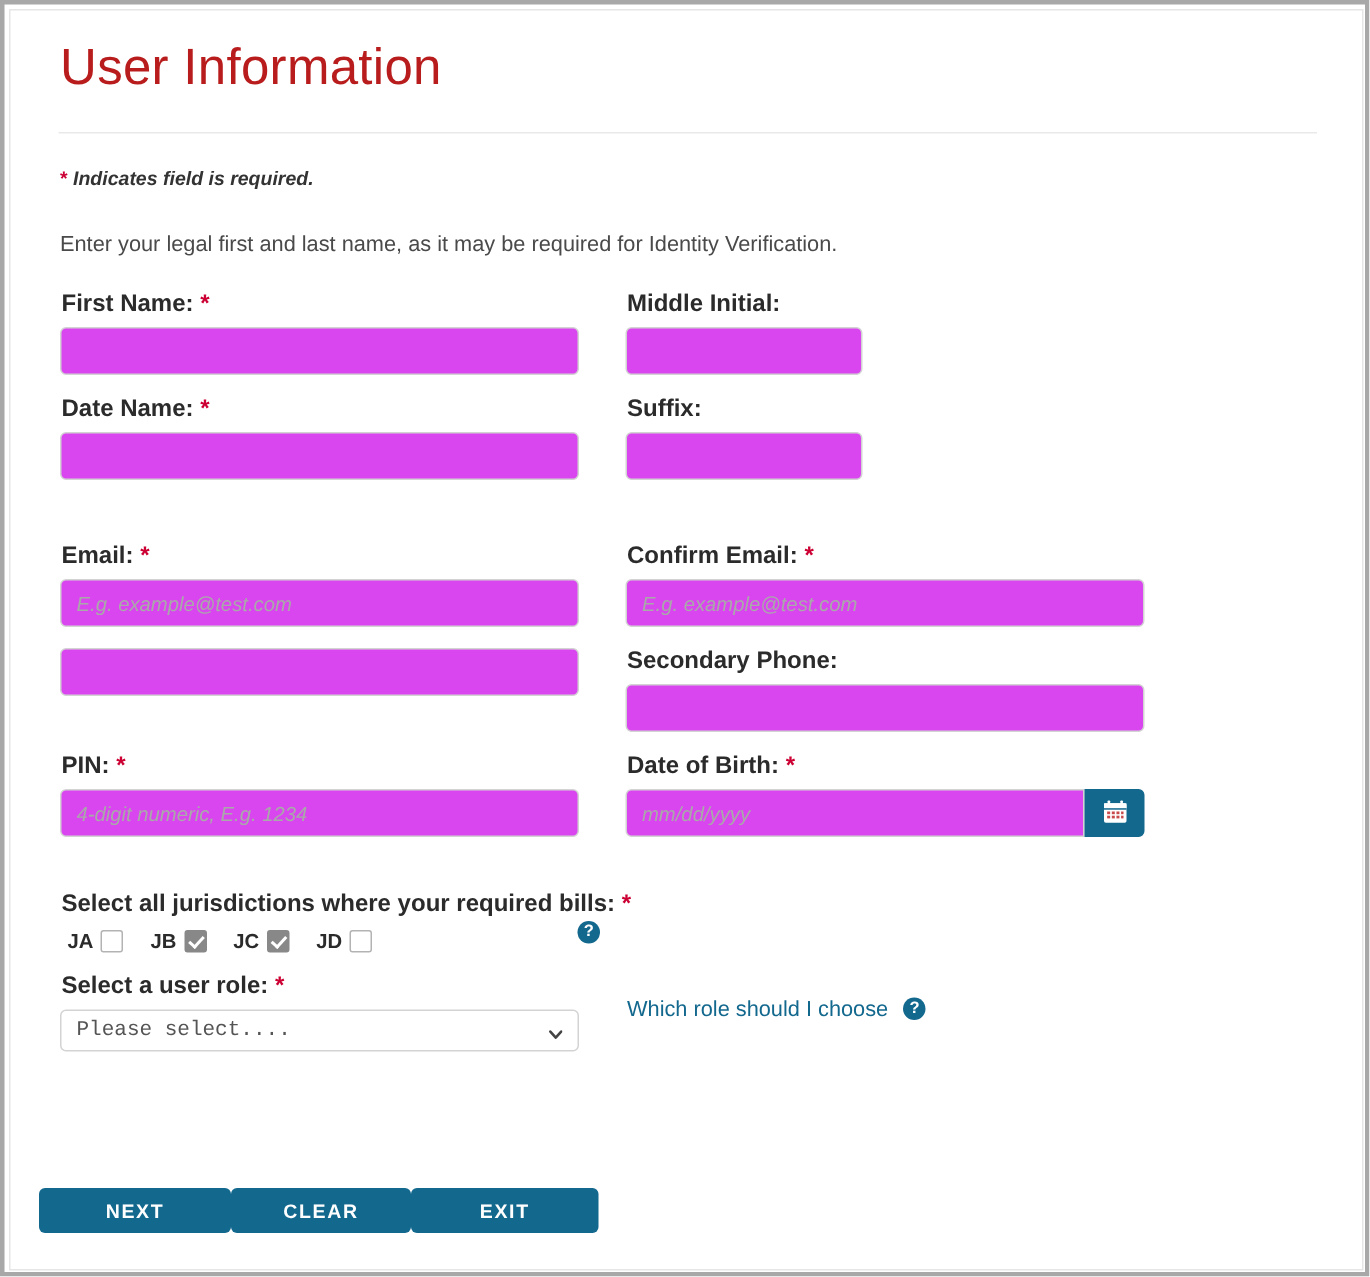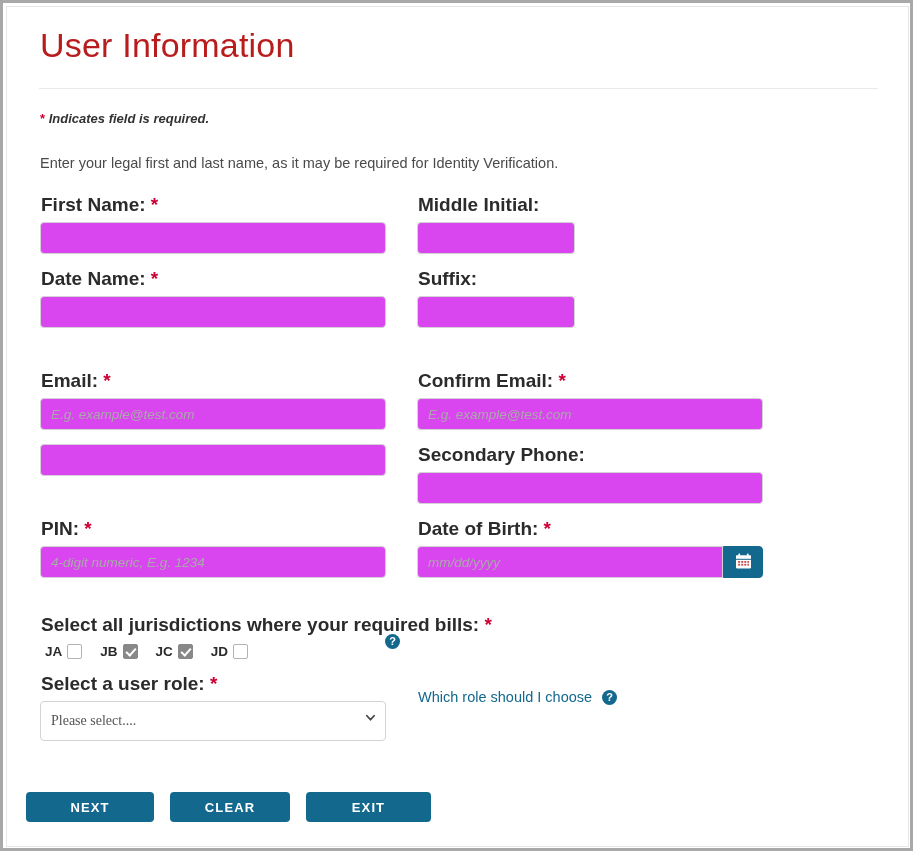--- a/index.html
+++ b/index.html
@@ -75,21 +75,21 @@
     margin-top: 23px;
   }
   .row {
     display: flex;
     padding-left: 33px;
   }
   .col-left { width: 377px; }
   .col-right { width: 377px; }
 
   .field-label {
-    font-size: 19px;
+    font-size: 16px;
     font-weight: bold;
     color: #2b2b2b;
     margin: 0 0 6px 1px;
     white-space: nowrap;
   }
   .field-label .star {
     color: #cc0033;
     font-weight: bold;
   }
 
@@ -222,25 +222,25 @@
     position: relative;
   }
   .sel-wrap {
     position: relative;
     width: 346px;
     margin-top: 6px;
   }
   select.sel {
     box-sizing: border-box;
     width: 346px;
-    height: 40px;
+    height: 28px;
     border: 1px solid #d3d3d3;
     border-radius: 4px;
     background: #ffffff;
-    font-family: Liberation Serif, serif;
+    font-family: Liberation Mono, monospace;
     font-size: 14px;
     color: #555555;
     padding: 5px 28px 5px 10px;
     -webkit-appearance: none;
     -moz-appearance: none;
     appearance: none;
     outline: none;
     cursor: pointer;
   }
   .sel-arrow {
@@ -275,21 +275,21 @@
     height: 30px;
     background: #13688e;
     color: #ffffff;
     border: none;
     border-radius: 4px;
     font-family: "Liberation Sans", sans-serif;
     font-size: 13px;
     font-weight: bold;
     letter-spacing: 1.1px;
     cursor: pointer;
-    margin-right: 16px;
+    margin-right: 0;
     padding: 0;
   }
   .btn-next { width: 128px; }
   .btn-clear { width: 120px; }
   .btn-exit { width: 125px; }
 </style>
 </head>
 <body>
 
 <div class="window">

